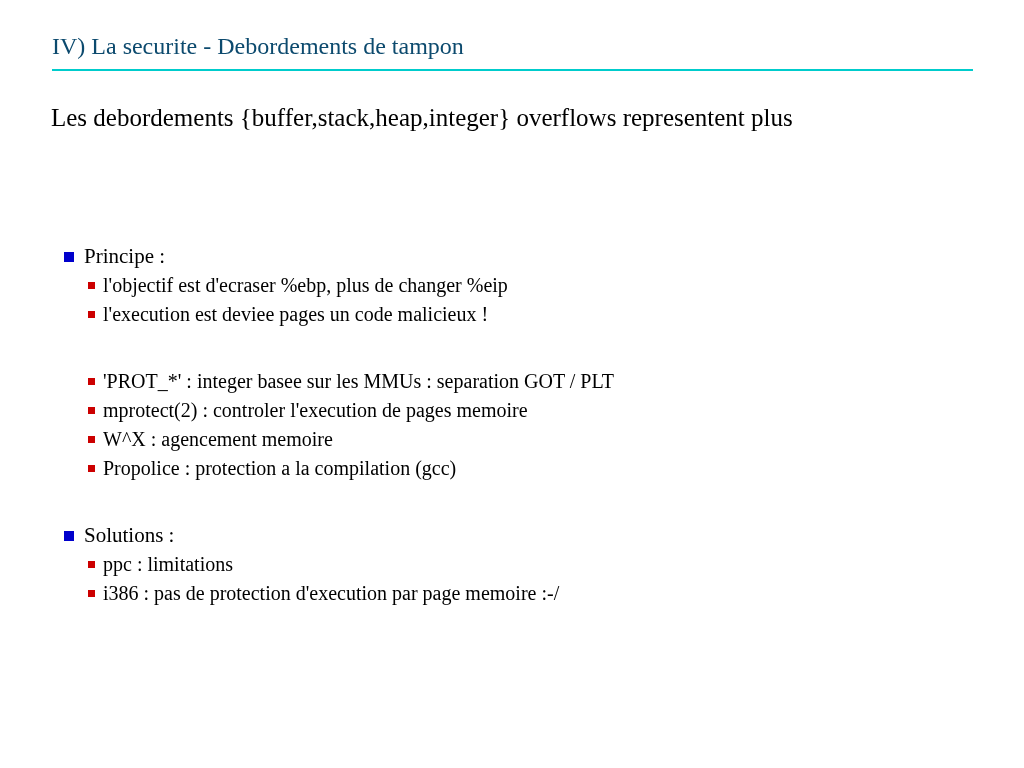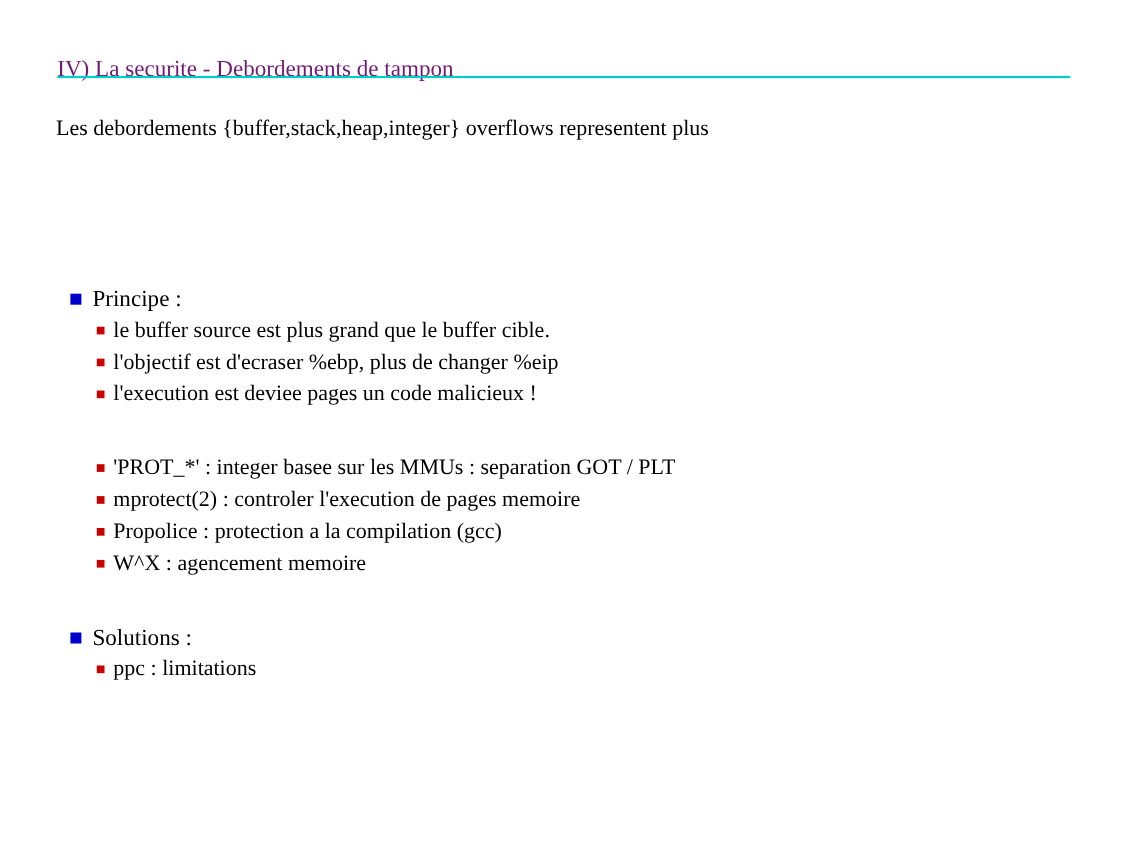--- a/index.html
+++ b/index.html
@@ -16,52 +16,51 @@
   }
   .slide {
     position: relative;
     width: 1024px;
     height: 768px;
     background: #ffffff;
   }
   .slide-title {
     position: absolute;
     left: 52px;
-    top: 50px;
-    font-size: 21px;
+    top: 33px;
+    font-size: 24px;
     font-weight: normal;
     margin: 0;
     white-space: nowrap;
-    color: #701a75;
+    color: #0c4a6e;
   }
   .title-rule {
     position: absolute;
     left: 52px;
     top: 69px;
     width: 921px;
     height: 2px;
     background: #00cccc;
   }
   .intro {
     position: absolute;
     left: 51px;
     top: 97px;
-    font-size: 20px;
+    font-size: 25px;
     line-height: 41px;
     white-space: nowrap;
     text-align: center;
   }
   .sections {
     position: absolute;
     left: 64px;
     top: 242px;
   }
   .section {
     margin-bottom: 38px;
-    margin-top: 15px;
   }
   .section-heading {
     display: flex;
     align-items: center;
     font-size: 21px;
     line-height: 29px;
     white-space: nowrap;
   }
   .bullet-square {
     flex: 0 0 auto;
@@ -101,56 +100,56 @@
 
   <div class="sections">
 
     <div class="section">
       <div class="section-heading">
         <span class="bullet-square"></span>
         <span>Principe :</span>
       </div>
       <div class="sub-item">
         <span class="sub-bullet-square"></span>
-        <span>le buffer source est plus grand que le buffer cible.</span>
-      </div>
-      <div class="sub-item">
-        <span class="sub-bullet-square"></span>
         <span>l'objectif est d'ecraser %ebp, plus de changer %eip</span>
       </div>
       <div class="sub-item">
         <span class="sub-bullet-square"></span>
         <span>l'execution est deviee pages un code malicieux !</span>
       </div>
     </div>
 
     <div class="section">
       <div class="sub-item">
         <span class="sub-bullet-square"></span>
         <span>'PROT_*' : integer basee sur les MMUs : separation GOT / PLT</span>
       </div>
       <div class="sub-item">
         <span class="sub-bullet-square"></span>
         <span>mprotect(2) : controler l'execution de pages memoire</span>
       </div>
       <div class="sub-item">
         <span class="sub-bullet-square"></span>
-        <span>Propolice : protection a la compilation (gcc)</span>
+        <span>W^X : agencement memoire</span>
       </div>
       <div class="sub-item">
         <span class="sub-bullet-square"></span>
-        <span>W^X : agencement memoire</span>
+        <span>Propolice : protection a la compilation (gcc)</span>
       </div>
     </div>
 
     <div class="section">
       <div class="section-heading">
         <span class="bullet-square"></span>
         <span>Solutions :</span>
       </div>
       <div class="sub-item">
         <span class="sub-bullet-square"></span>
         <span>ppc : limitations</span>
       </div>
+      <div class="sub-item">
+        <span class="sub-bullet-square"></span>
+        <span>i386 : pas de protection d'execution par page memoire :-/</span>
+      </div>
     </div>
 
   </div>
 </div>
 
 </body></html>

